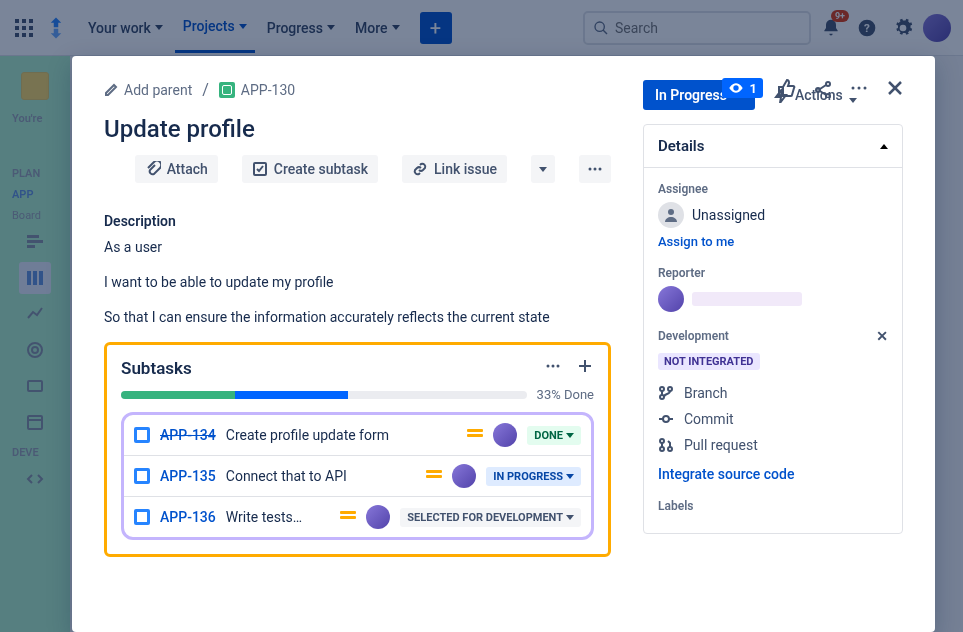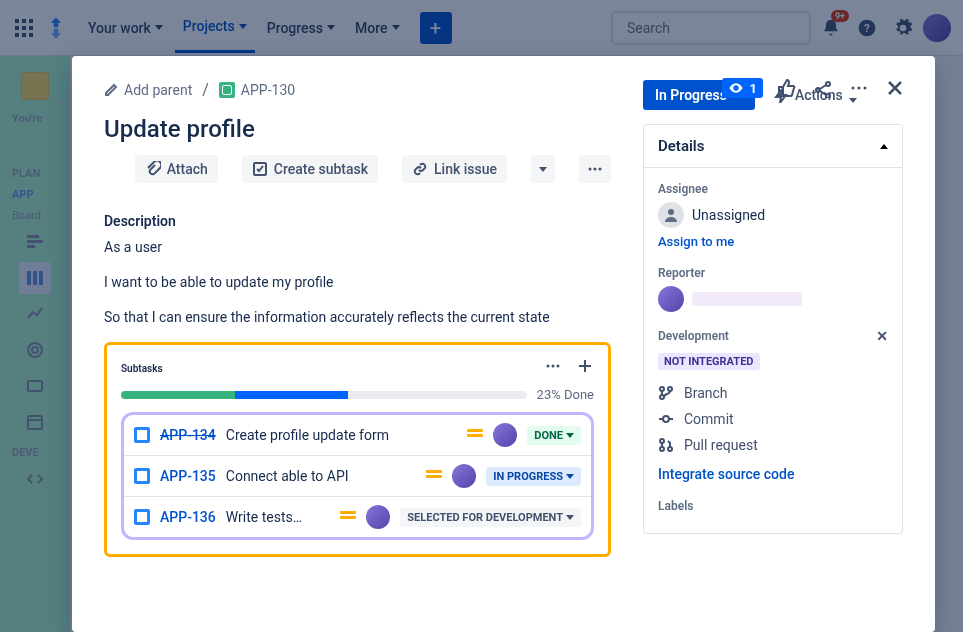--- a/index.html
+++ b/index.html
@@ -6,21 +6,21 @@
 body { background: #f4f5f7; width: 963px; height: 632px; overflow: hidden; position: relative; }
 
 
 .topnav { height: 56px; background: #fff; border-bottom: 1px solid #dfe1e6; display: flex; align-items: center; padding: 0 12px; gap: 4px; }
 .topnav .app-switcher { width: 24px; height: 24px; display:flex; align-items:center; justify-content:center; cursor:pointer; }
 .topnav .logo { width: 24px; height: 24px; margin: 0 8px 0 4px; }
 .topnav .nav-item { padding: 4px 8px; color: #344563; font-size: 14px; font-weight: 500; cursor: pointer; display:flex; align-items:center; gap:4px; border-radius:3px; }
 .topnav .nav-item.active { color: #0052cc; border-bottom: 3px solid #0052cc; padding-bottom: 16px; padding-top:16px; border-radius:0; }
 .topnav .create-btn { width: 32px; height: 32px; background: #0052cc; color:#fff; border-radius: 3px; display:flex; align-items:center; justify-content:center; font-size:20px; margin-left:8px; cursor:pointer; }
 .topnav .spacer { flex: 1; }
-.topnav .search { background: #fff; border:2px solid #dfe1e6; border-radius: 5px; height: 34px; width: 200px; display:flex; align-items:center; padding: 0 8px; gap:6px; color:#5e6c84; }
+.topnav .search { background: #fff; border:2px solid #dfe1e6; border-radius: 5px; height: 34px; width: 228px; display:flex; align-items:center; padding: 0 8px; gap:6px; color:#5e6c84; }
 .topnav .search input { border:none; outline:none; background:transparent; font-size:14px; flex:1; }
 .topnav .icon-btn { width:32px; height:32px; display:flex; align-items:center; justify-content:center; color:#344563; cursor:pointer; position:relative; }
 .topnav .badge { position:absolute; top:-2px; right:-2px; background:#de350b; color:#fff; font-size:9px; font-weight:bold; padding:1px 4px; border-radius:8px; }
 .topnav .avatar { width:28px; height:28px; border-radius:50%; background:linear-gradient(135deg,#8777d9,#5243aa); }
 
 
 .sidebar-bg { position:absolute; left:0; top:56px; width:70px; bottom:0; background:#86efac; padding:8px; }
 .sidebar-bg .proj-icon { width:28px; height:28px; background:#ffc400; border-radius:3px; margin:8px auto 12px; border:1px solid #e0b000; }
 .sidebar-bg .side-text { font-size:11px; color:#5e6c84; font-weight:600; margin:8px 4px 4px; }
 .sidebar-bg .side-item { width:32px; height:32px; margin:4px auto; display:flex; align-items:center; justify-content:center; color:#42526e; border-radius:3px;}
@@ -48,21 +48,21 @@
 .action-buttons { display:flex; gap:24px; margin-bottom:30px;justify-content:flex-end; }
 .action-buttons .btn { background:#f4f5f7; border-radius:3px; padding:6px 10px; display:flex; align-items:center; gap:6px; font-size:14px; color:#42526e; font-weight:500; cursor:pointer; }
 .action-buttons .btn.icon-only { padding:6px 8px; }
 
 .section-h { font-size:14px; font-weight:600; color:#172b4d; margin-bottom:8px; }
 .desc-text { font-size:14px; color:#172b4d; line-height:1.5; margin-bottom:14px; }
 
 
 .subtasks-box { border:3px solid #ffab00; border-radius:6px; padding:12px 14px 14px; margin-top:14px; }
 .subtasks-head { display:flex; align-items:center; justify-content:space-between; margin-bottom:8px; }
-.subtasks-head .title { font-size:10px; font-weight:600; color:#172b4d; }
+.subtasks-head .title { font-size:17px; font-weight:600; color:#172b4d; }
 .subtasks-head .right { display:flex; align-items:center; gap:14px; color:#42526e; }
 .progress-row { display:flex; align-items:center; gap:10px; margin-bottom:10px; }
 .progress-bar { flex:1; height:8px; background:#ebecf0; border-radius:4px; overflow:hidden; display:flex; }
 .progress-bar .seg-done { background:#36b37e; }
 .progress-bar .seg-prog { background:#0065ff; }
 .progress-label { font-size:13px; color:#5e6c84; }
 
 .subtask-list { border:3px solid #c4b5fd; border-radius:12px; }
 .subtask-row { display:flex; align-items:center; gap:10px; padding:8px 10px; border-bottom:1px solid #dfe1e6; font-size:14px; }
 .subtask-row:last-child { border-bottom:none; }
@@ -338,38 +338,38 @@
                 <line x1="9" y1="3" x2="9" y2="15"></line>
                 <line x1="3" y1="9" x2="15" y2="9"></line>
               </svg></span>
         </span>
       </div>
       <div class="progress-row">
         <div class="progress-bar">
           <div class="seg-done" style="width:28%"></div>
           <div class="seg-prog" style="width:28%"></div>
         </div>
-        <span class="progress-label">23% Done</span>
+        <span class="progress-label">33% Done</span>
       </div>
       <div class="subtask-list" id="subtask-list">
           <div class="subtask-row">
             <span class="st-icon"></span>
             <span class="st-key done">APP-134</span>
             <span class="st-summary">Create profile update form</span>
             <span class="prio">
               <span></span>
               <span></span>
             </span>
             <span class="av"></span>
             <span class="status-pill status-done">DONE <span class="chev chev-down"></span></span>
           </div>
           <div class="subtask-row">
             <span class="st-icon"></span>
             <span class="st-key ">APP-135</span>
-            <span class="st-summary">Connect able to API</span>
+            <span class="st-summary">Connect that to API</span>
             <span class="prio">
               <span></span>
               <span></span>
             </span>
             <span class="av"></span>
             <span class="status-pill status-prog">IN PROGRESS <span class="chev chev-down"></span></span>
           </div>
           <div class="subtask-row">
             <span class="st-icon"></span>
             <span class="st-key ">APP-136</span>

